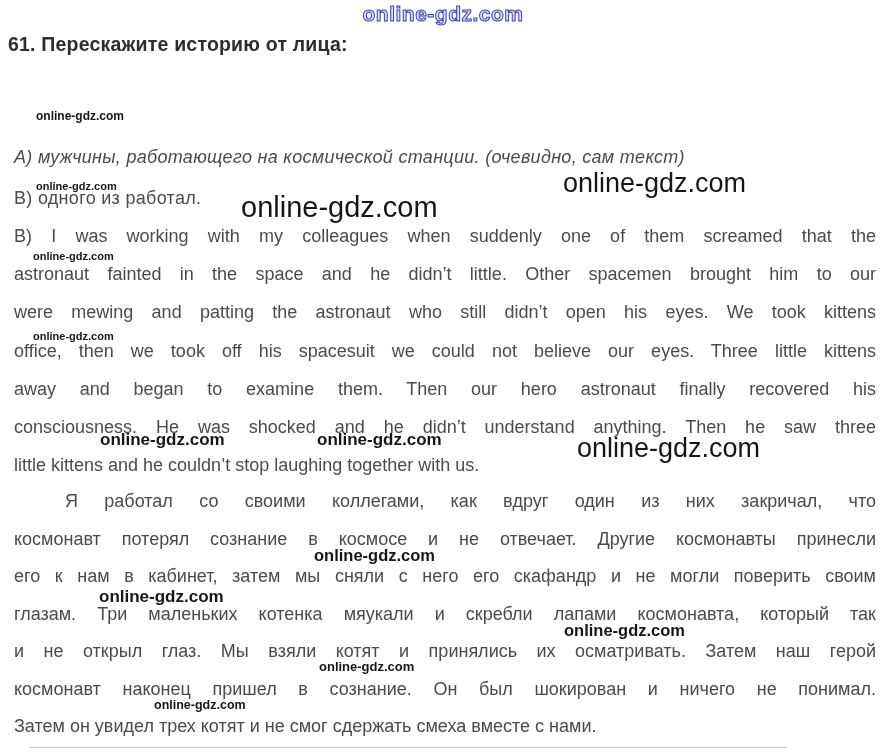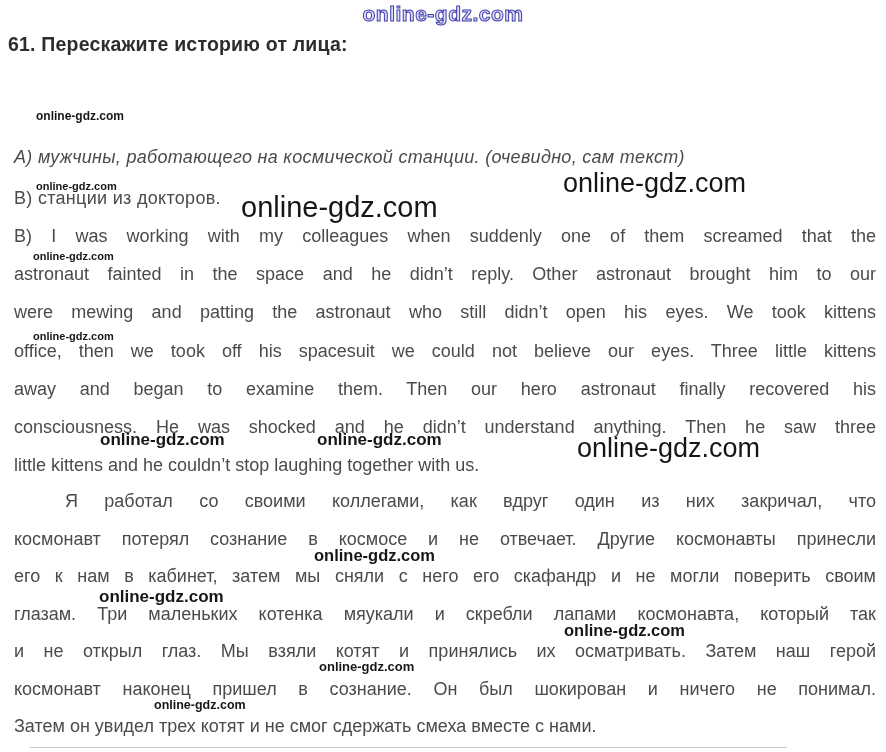--- a/index.html
+++ b/index.html
@@ -117,25 +117,25 @@
   <div class="wm wm-big3">online-gdz.com</div>
   <div class="wm wm-b3">online-gdz.com</div>
   <div class="wm wm-b4">online-gdz.com</div>
   <div class="wm wm-b5">online-gdz.com</div>
   <div class="wm wm-m1">online-gdz.com</div>
   <div class="wm wm-m2">online-gdz.com</div>
 
   <div class="heading">61. Перескажите историю от лица:</div>
 
   <div class="item item-a">А) мужчины, работающего на космической станции. (очевидно, сам текст)</div>
-  <div class="item item-b">В) станции из докторов.</div>
+  <div class="item item-b">В) одного из работал.</div>
 
   <div class="para para-eng">
     <div class="line">В) I was working with my colleagues when suddenly one of them screamed that the</div>
-    <div class="line">astronaut fainted in the space and he didn’t reply. Other astronaut brought him to our</div>
+    <div class="line">astronaut fainted in the space and he didn’t little. Other spacemen brought him to our</div>
     <div class="line">were mewing and patting the astronaut who still didn’t open his eyes. We took kittens</div>
     <div class="line">office, then we took off his spacesuit we could not believe our eyes. Three little kittens</div>
     <div class="line">away and began to examine them. Then our hero astronaut finally recovered his</div>
     <div class="line">consciousness. He was shocked and he didn’t understand anything. Then he saw three</div>
     <div class="line last">little kittens and he couldn’t stop laughing together with us.</div>
   </div>
 
   <div class="para para-rus">
     <div class="line first">Я работал со своими коллегами, как вдруг один из них закричал, что</div>
     <div class="line">космонавт потерял сознание в космосе и не отвечает. Другие космонавты принесли</div>

